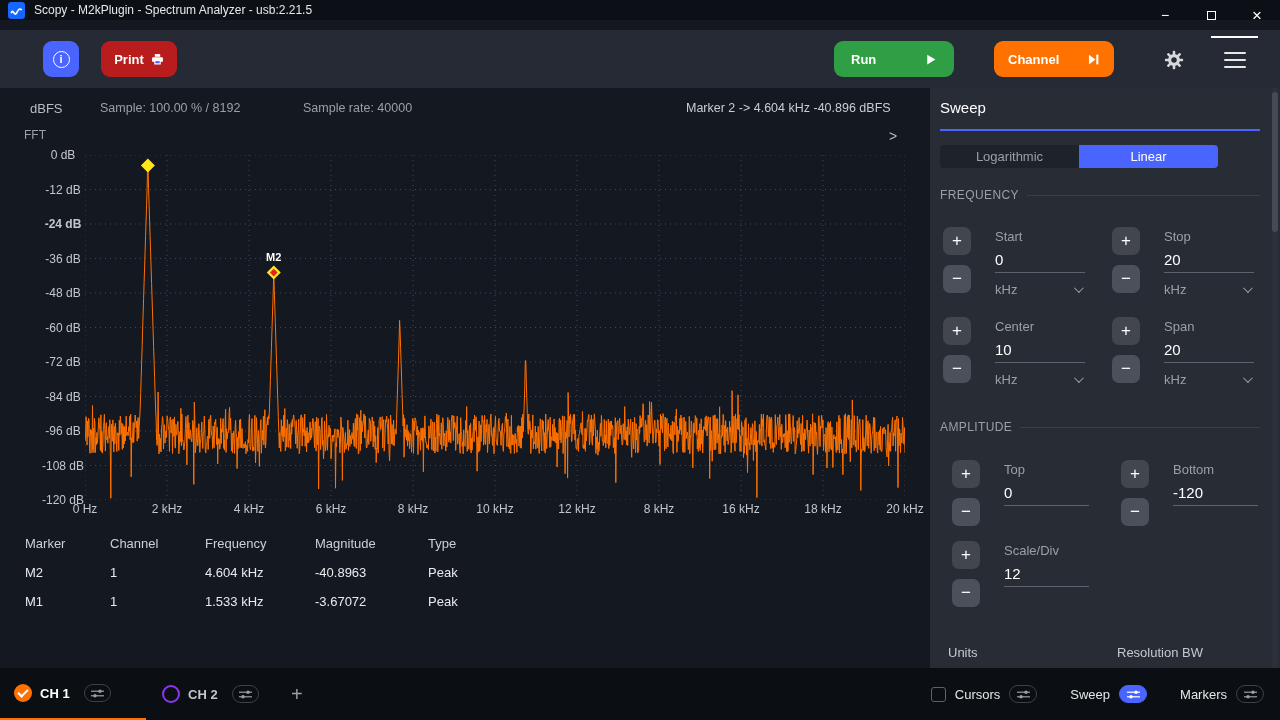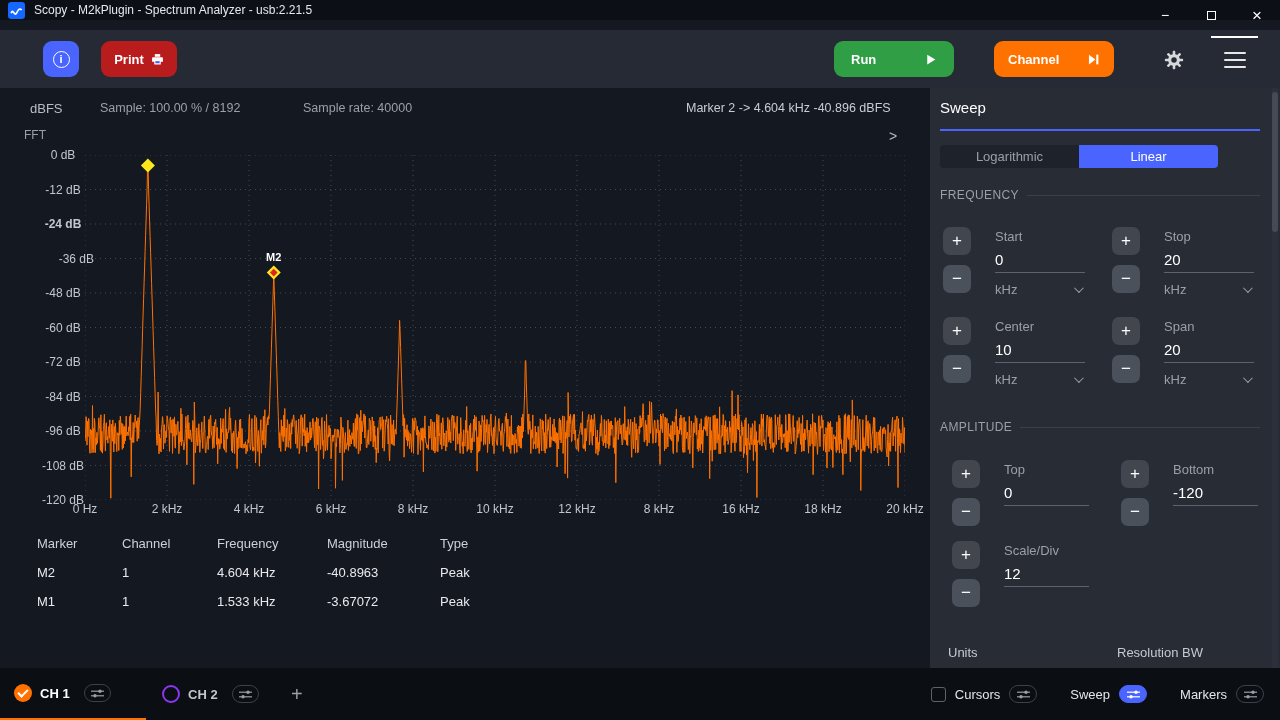--- a/index.html
+++ b/index.html
@@ -42,21 +42,21 @@
   .plot-canvas { position:absolute; left:85px; top:67px; width:820px; height:345px; }
   .plot-canvas svg { display:block; }
   .gridline { stroke:#424854; stroke-width:1; stroke-dasharray:1 4; }
   .trace { fill:none; stroke:#ff7100; stroke-width:1; }
   .marker-label { fill:#ffffff; font-size:11px; font-weight:700; }
   .y-ticks { position:absolute; left:0; top:67px; width:62px; height:345px; }
   .ytick { position:absolute; left:0; width:62px; text-align:center; font-size:12px; color:#c3c7cd; white-space:nowrap;margin-left:32px; }
   .x-ticks { position:absolute; left:85px; top:414px; width:820px; height:16px;padding-left:40px; }
   .xtick { position:absolute; transform:translateX(-50%); font-size:12px; color:#c3c7cd; white-space:nowrap; }
   .marker-table { position:absolute; left:0; top:441px; width:900px; }
-  .mt-row { display:grid; grid-template-columns:85px 95px 110px 113px 90px; padding-left:37px; height:29px; align-items:center; font-size:13px; color:#e8eaed; }
+  .mt-row { display:grid; grid-template-columns:85px 95px 110px 113px 90px; padding-left:25px; height:29px; align-items:center; font-size:13px; color:#e8eaed; }
   .mt-row.hdr { color:#cdd0d5; }
   
   .side-panel { position:absolute; left:930px; top:0; width:350px; height:580px; background:#272c35; }
   .side-panel > div, .side-panel > span { position:absolute; }
   .sweep-title { left:10px; top:11px; font-size:15px; color:#ffffff; }
   .sweep-underline { left:10px; top:41px; width:320px; height:2px; background:#4a64ff; }
   .scale-toggle { left:10px; top:57px; width:278px; height:23px; display:flex; }
   .scale-opt { flex:1; display:flex; align-items:center; justify-content:center; font-size:13px; }
   .scale-log { background:#1d222b; color:#9aa0a6; border-radius:4px 0 0 4px; }
   .scale-lin { background:#4a64ff; color:#ffffff; border-radius:0 4px 4px 0; }
@@ -179,21 +179,21 @@
       <span class="sample-info">Sample: 100.00 % / 8192</span>
       <span class="sample-rate">Sample rate: 40000</span>
       <span class="marker-readout">Marker 2 -&gt; 4.604 kHz -40.896 dBFS</span>
       <span class="fft-label">FFT</span>
       <span class="collapse-chevron">&gt;</span>
 
       <div class="y-ticks">
           <span class="ytick" style="top: -7px;">0 dB</span>
           <span class="ytick" style="top: 27.5px;">-12 dB</span>
           <span class="ytick" style="top: 62px; font-weight: bold;">-24 dB</span>
-          <span class="ytick" style="top: 96.5px; text-align: right;">-36 dB</span>
+          <span class="ytick" style="top: 96.5px;">-36 dB</span>
           <span class="ytick" style="top: 131px;">-48 dB</span>
           <span class="ytick" style="top: 165.5px;">-60 dB</span>
           <span class="ytick" style="top: 200px;">-72 dB</span>
           <span class="ytick" style="top: 234.5px;">-84 dB</span>
           <span class="ytick" style="top: 269px;">-96 dB</span>
           <span class="ytick" style="top: 303.5px;">-108 dB</span>
           <span class="ytick" style="top: 338px;">-120 dB</span>
         </div>
       <div class="plot-canvas">
         <svg viewBox="0 0 820 345" width="820" height="345">

